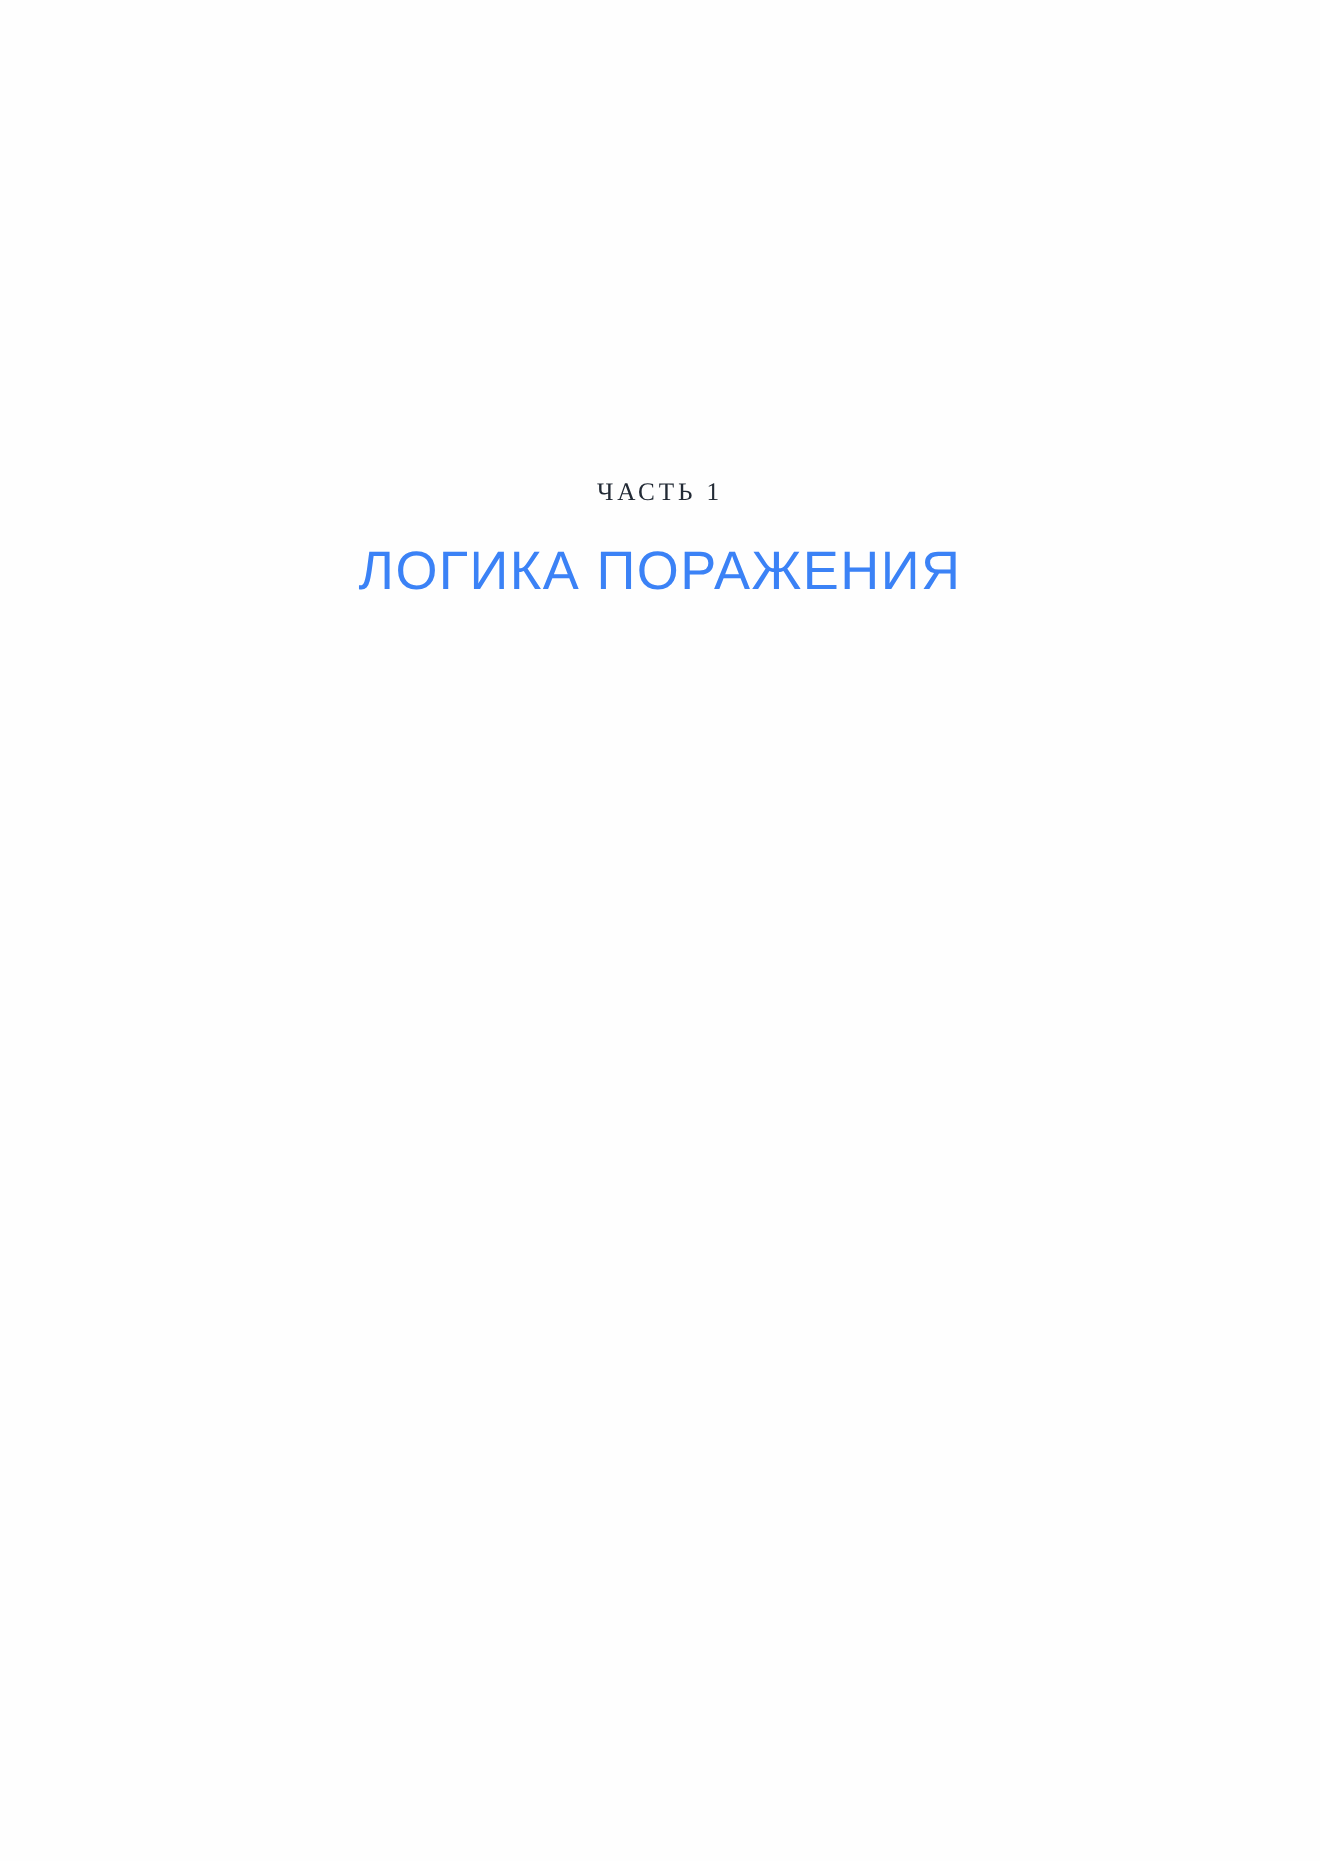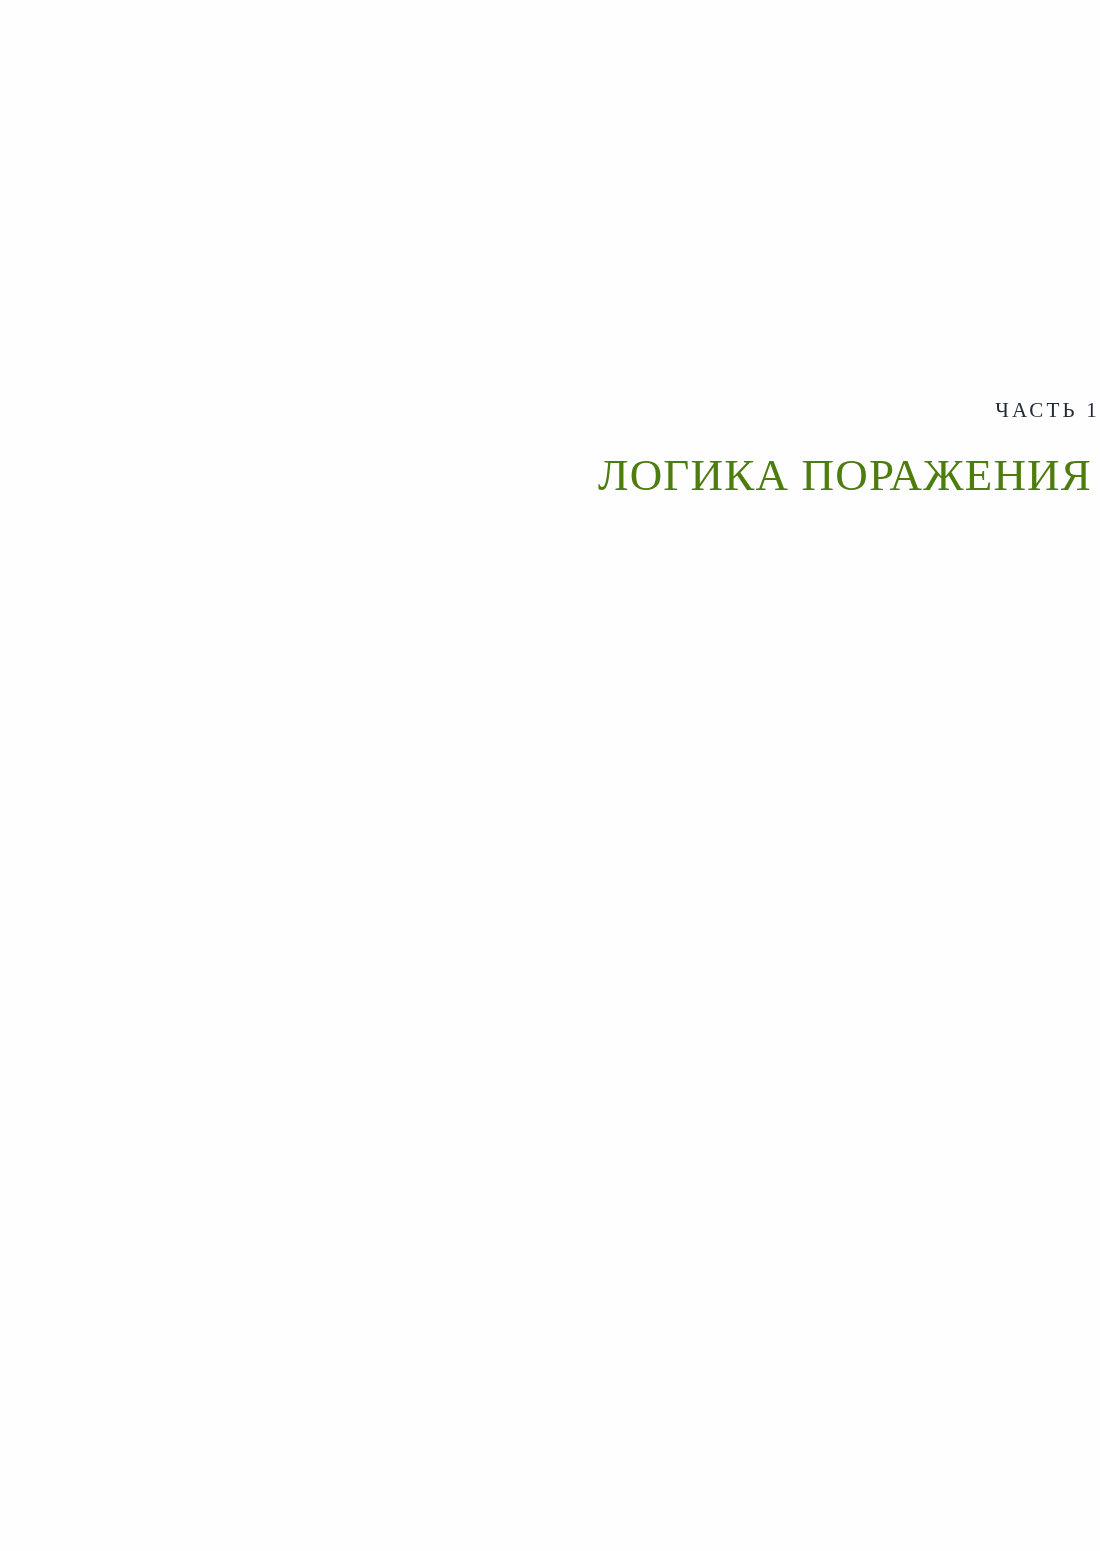--- a/index.html
+++ b/index.html
@@ -19,42 +19,42 @@
   .page {
     position: absolute;
     inset: 0;
     background: #fefefe;
   }
   .part-block {
     position: absolute;
     left: 0;
     right: 0;
     top: 398px;
-    text-align: right;
+    text-align: center;
   }
   .part-label {
     font-family: "Liberation Serif", "DejaVu Serif", serif;
     font-size: 21px;
     letter-spacing: 3.2px;
     color: #222a35;
     text-transform: uppercase;
     font-variant: small-caps;
     line-height: 1.2;
     margin: 0;
     padding: 0;
   }
   .part-title {
     margin: 8px;
     padding: 0;
     margin-top: 27px;
-    font-family: Liberation Serif, serif;
+    font-family: Liberation Sans, sans-serif;
     font-size: 45px;
     font-weight: 400;
     letter-spacing: 1.2px;
-    color: #4d7c0f;
+    color: #3b82f6;
     line-height: 1.15;
     white-space: nowrap;
   }
 </style>
 </head>
 <body>
 
 <div class="page">
   <div class="part-block">
     <p class="part-label">ЧАСТЬ 1</p>

